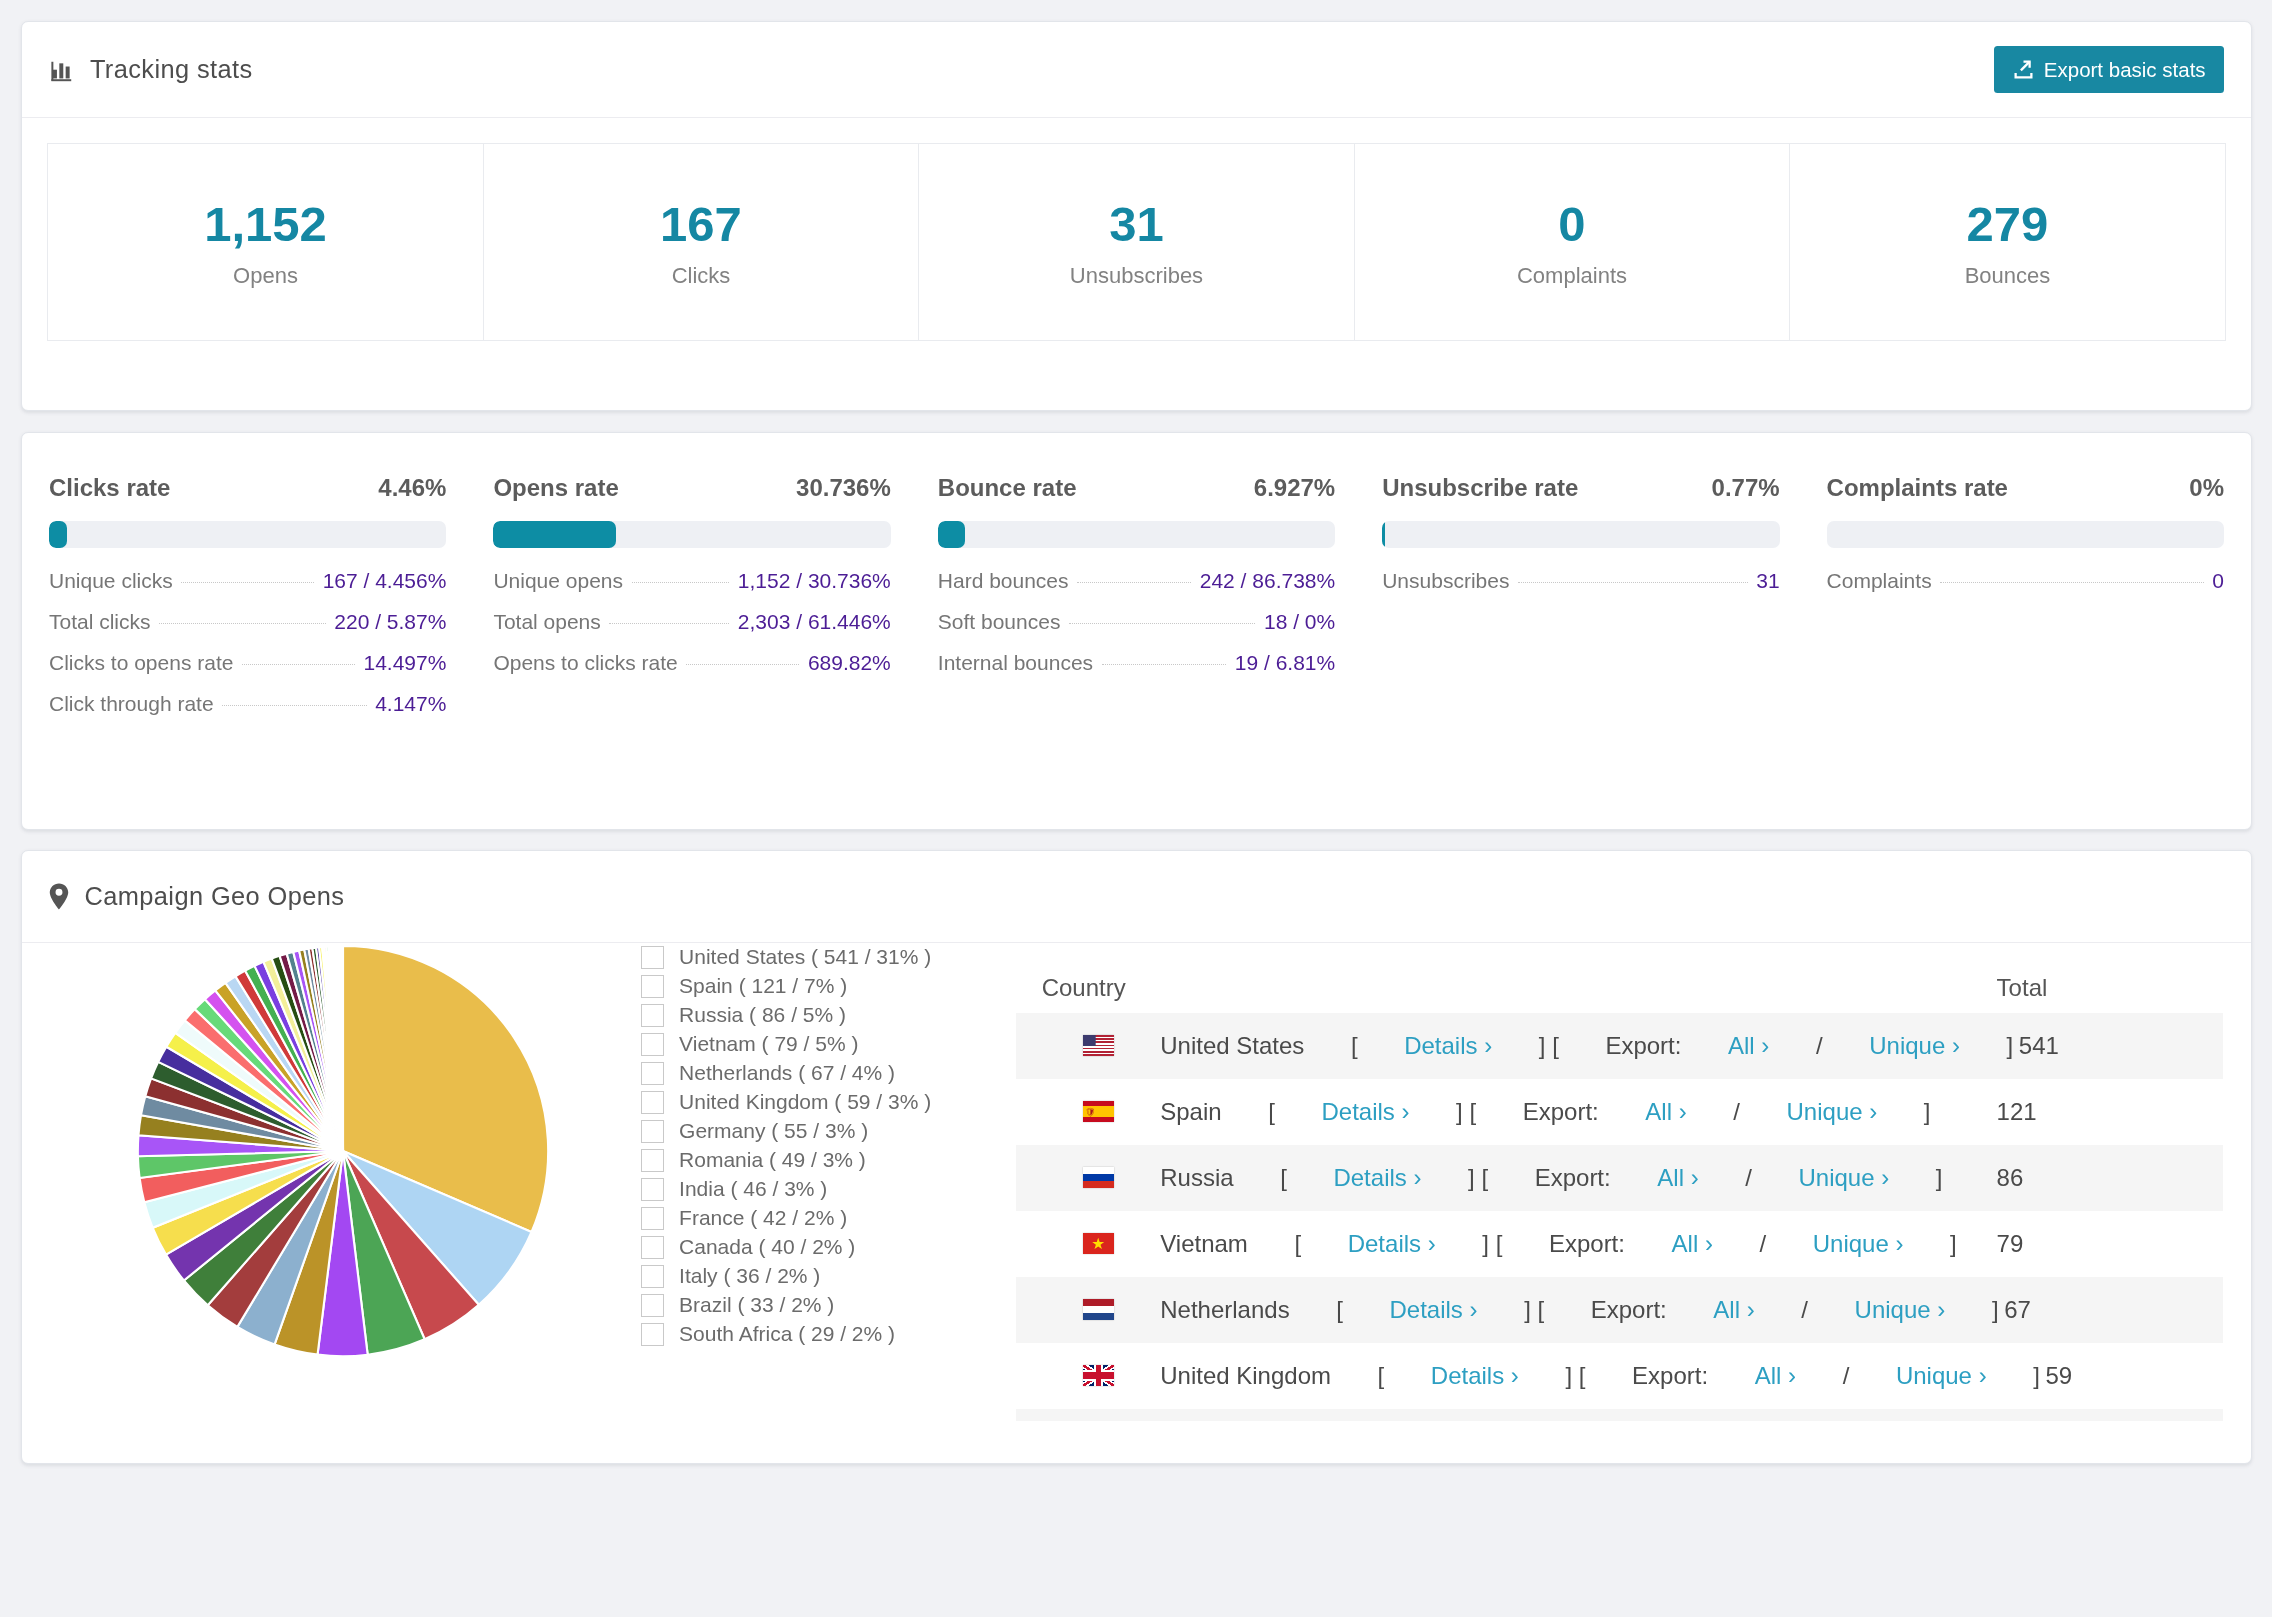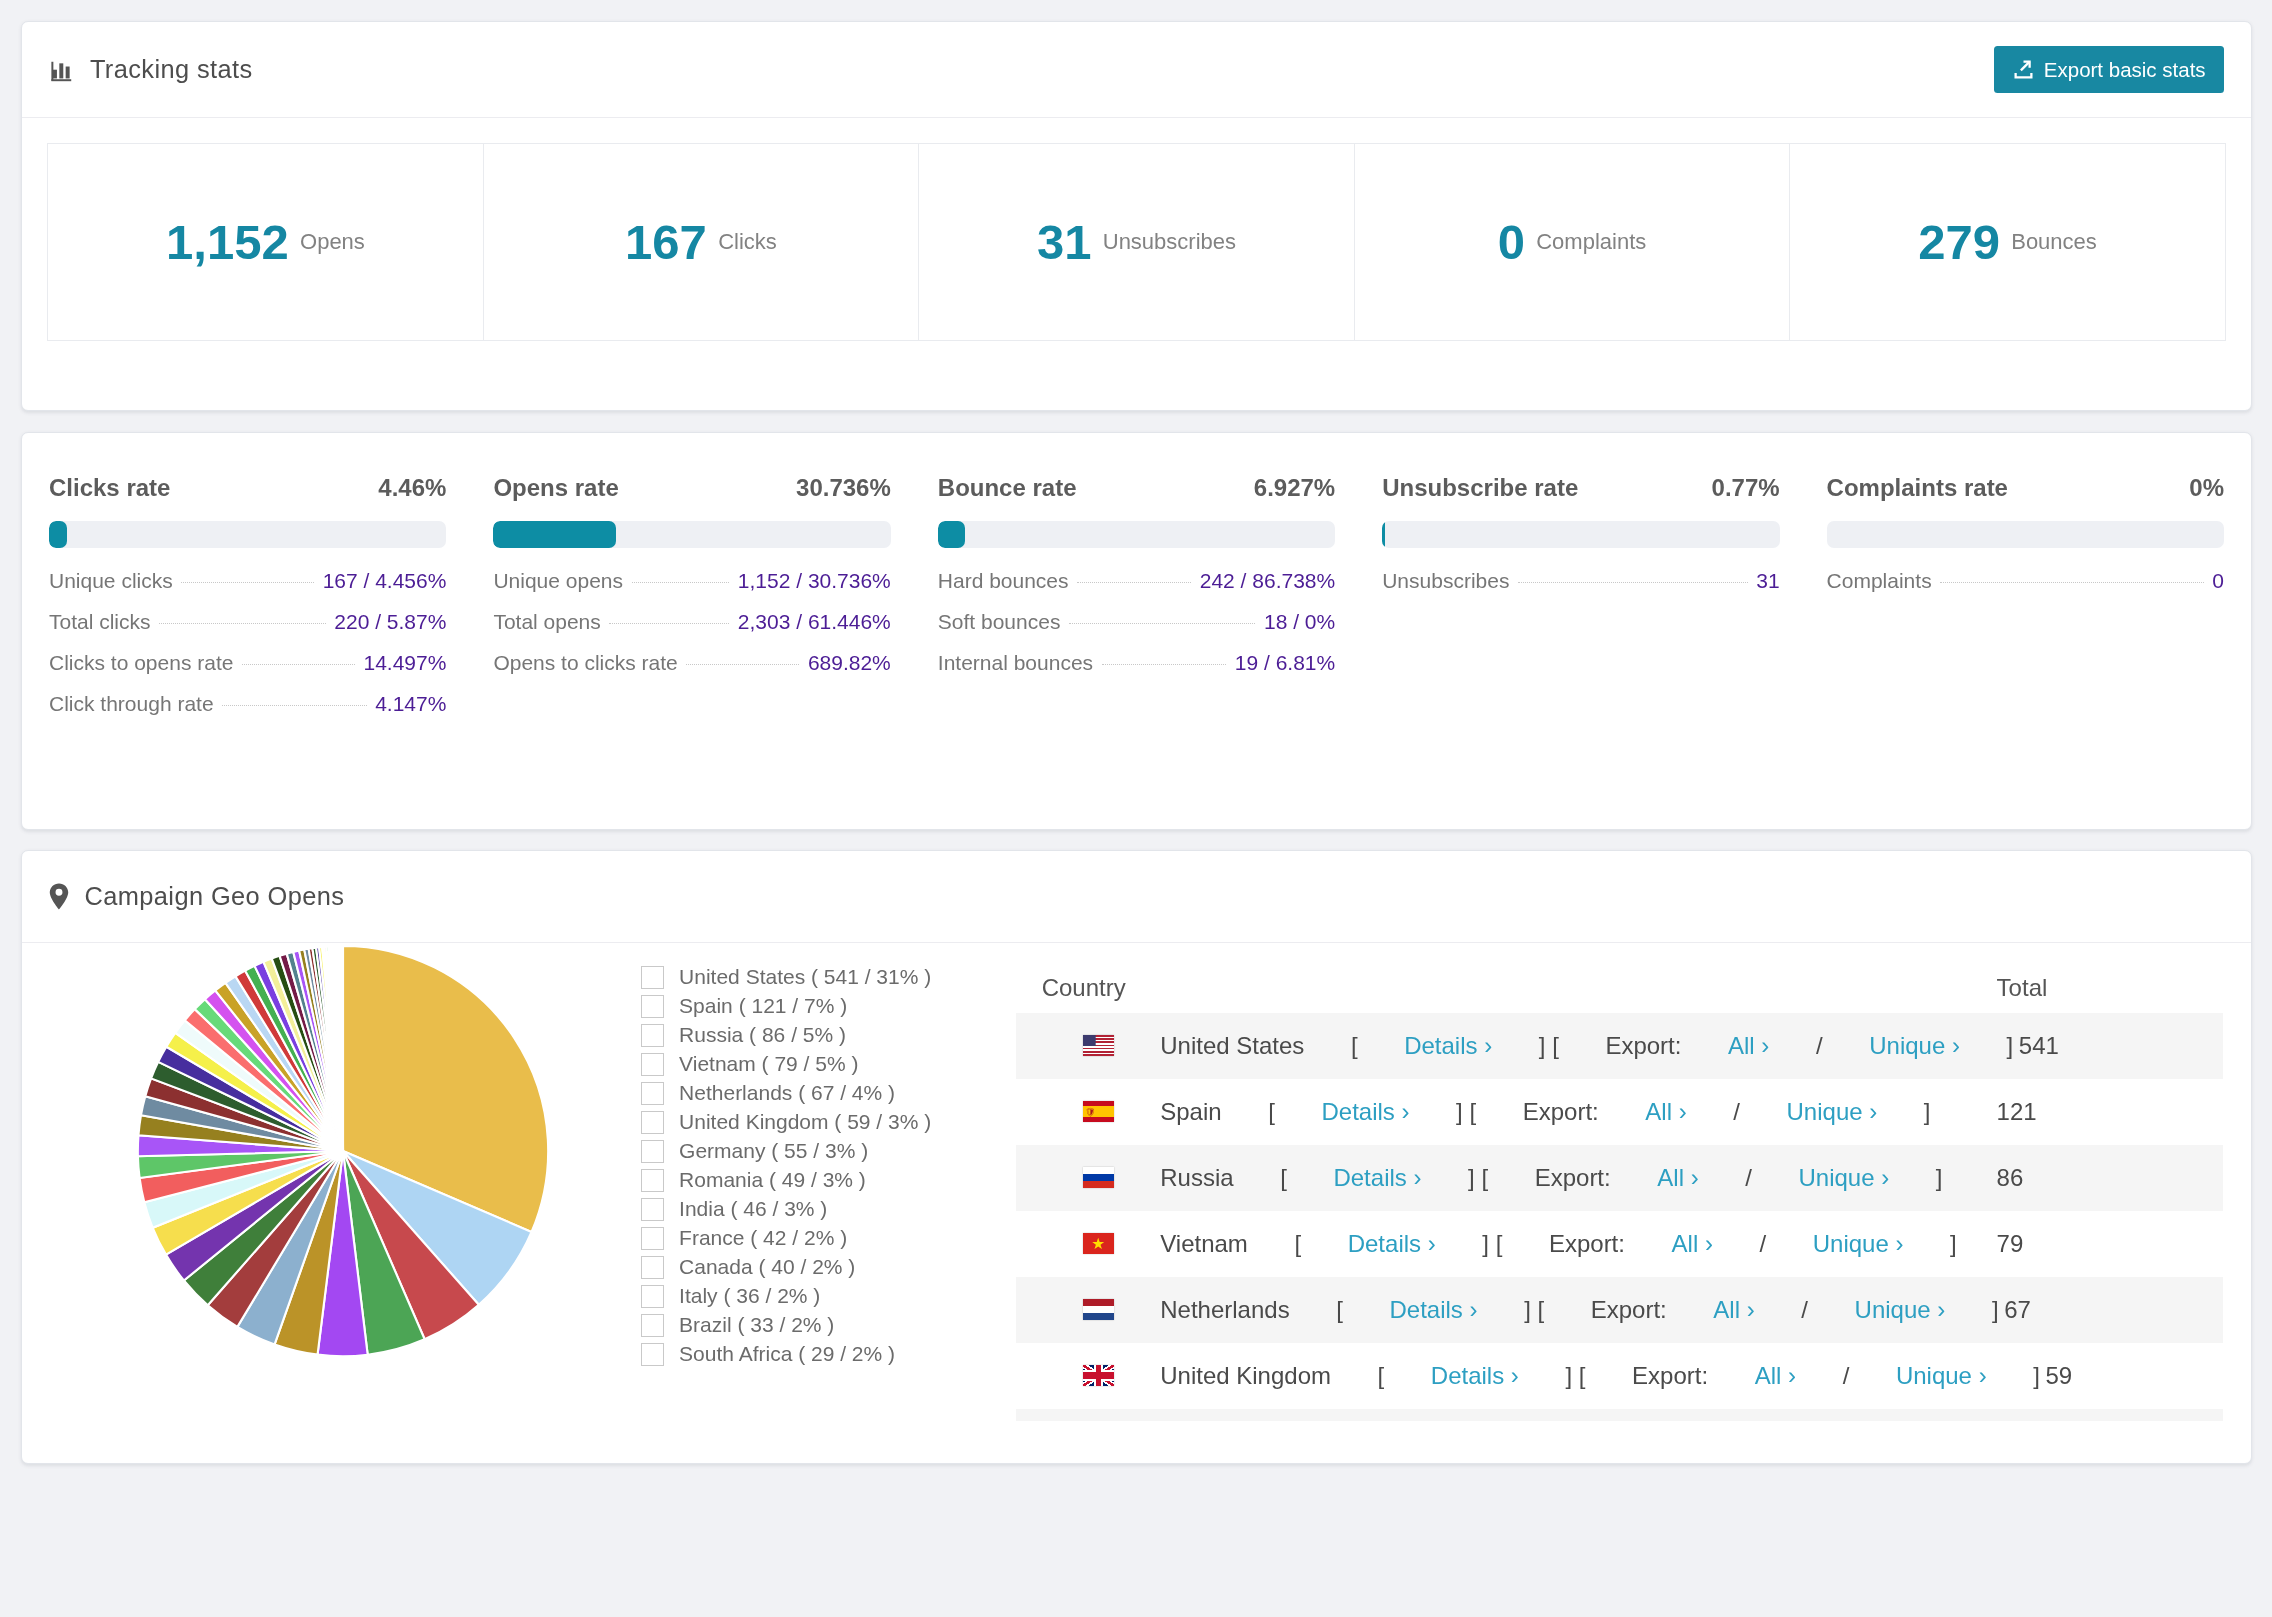--- a/index.html
+++ b/index.html
@@ -13,42 +13,42 @@
   .panel-head { display:flex; align-items:center; justify-content:space-between;
                 padding:0 27px; height:96px; border-bottom:0.7px solid #ececf0; }
   .panel-title { display:flex; align-items:center; gap:15.5px;
                  font-size:25.4px; color:#4d4d4d; letter-spacing:0.4px; }
   .panel-title svg { flex:none; }
   .btn-export { display:flex; align-items:center; gap:10px; background:#1888a2; color:#fff;
                 border:none; border-radius:3.5px; font-size:20.5px; padding:0 18.4px; height:47px;
                 font-family:"Liberation Sans", sans-serif; cursor:pointer; }
   .stats-row { display:flex; margin:25.4px 25.4px 69px 25.4px; }
   .stat { flex:1; border:0.7px solid #e9ebef; margin-left:-0.7px; background:#fff;
-          height:198px; display:flex; flex-direction:row; align-items:center; justify-content:center; gap:11.3px; }
+          height:198px; display:flex; flex-direction:column; align-items:center; justify-content:center; gap:11.3px; }
   .stat:first-child { margin-left:0; }
   .stat .num { font-size:49px; font-weight:bold; color:#1587a3; }
   .stat .lbl { font-size:22px; color:#828282; }
 
   
   .rates-panel { margin-top:21px; padding:41px 27px 49px 27px; }
   .rates-grid { display:grid; grid-template-columns:repeat(5,1fr); column-gap:47px; row-gap:47px; }
   .rate-title { display:flex; justify-content:space-between; align-items:baseline;
                 font-size:24px; font-weight:bold; color:#5c5c5c; }
   .track { margin-top:18.4px; height:27px; background:#eef0f4; border-radius:7px; overflow:hidden; }
   .fill  { height:100%; background:#0d8da4; border-radius:7px; }
   .rate-rows { margin-top:21px; }
   .rrow { display:flex; align-items:baseline; height:41px; font-size:21px; color:#767676; }
   .rrow .leader { flex:1; border-bottom:1.4px dotted #c8c8c8; margin:0 8.5px; transform:translateY(-5px); }
   .rrow .rval { white-space:nowrap; color:#4c1d95; }
 
   
   .geo-panel { margin-top:20px; height:614px; overflow:hidden; }
   .geo-content { display:flex; align-items:flex-start; }
   .pie-wrap { flex:none; margin:0 0 0 113px; padding-top:0; }
-  .legend { flex:none; margin-left:90px; margin-top:20px; }
+  .legend { flex:none; margin-left:90px; }
   .legend-item { display:flex; align-items:center; height:29px; }
   .swb { flex:none; width:22.6px; height:22.6px; border:0.7px solid #c9c9c9; background:#fff; padding:2.1px; margin-right:15.5px; }
   .sw  { width:100%; height:100%; }
   .legend-label { font-size:21px; color:#6b6b6b; white-space:nowrap; }
 
   .geo-table { flex:1; margin:21px 28px 0 85px; height:457px; overflow:hidden; font-size:24px; }
   .g-head { display:flex; align-items:center; height:49px; padding:0 25.4px; color:#555; }
   .g-row  { display:flex; align-items:center; height:66px; padding:0 25.4px; color:#4a4a4a; }
   .g-row:nth-child(even) { background:#f5f5f5; }
   .g-country { flex:1; display:flex; align-items:center; white-space:nowrap; }

